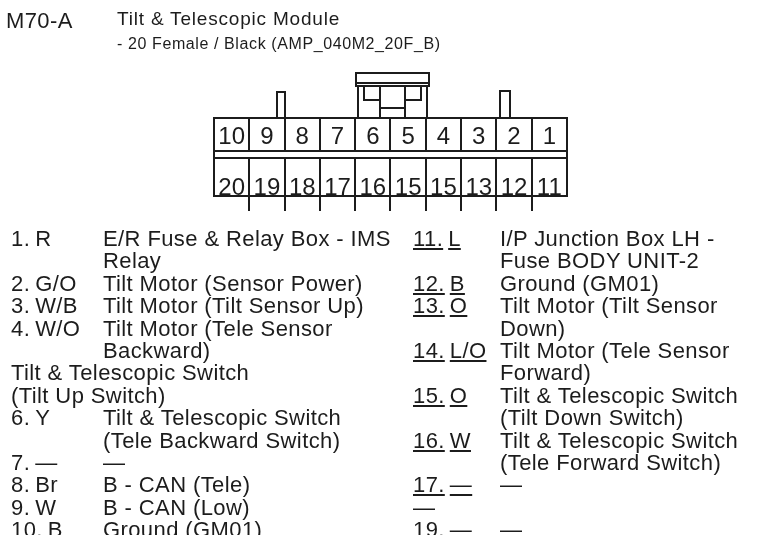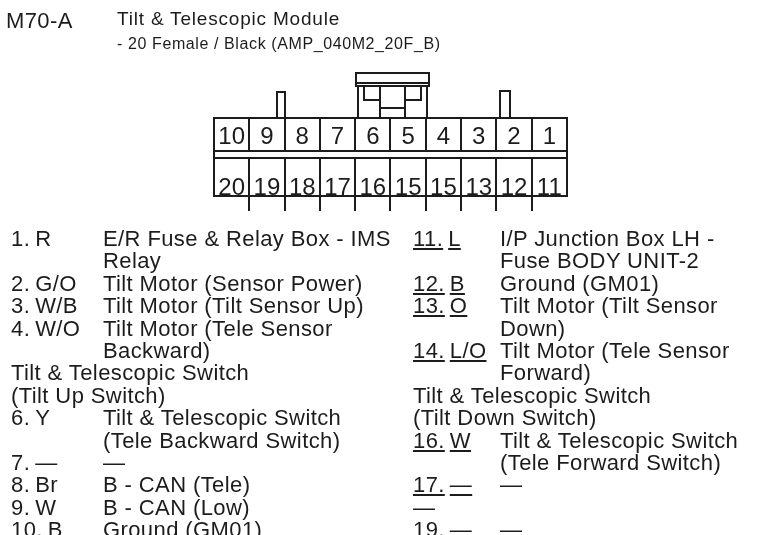--- a/index.html
+++ b/index.html
@@ -209,20 +209,21 @@
       </div>
 
       <div class="prow">
         <div class="pid"><span>14.</span><span class="wc">L/O</span></div>
         <div class="pdesc">
           <div>Tilt Motor (Tele Sensor Forward)</div>
         </div>
       </div>
 
       <div class="prow">
+        <div class="pid"><span>15.</span><span class="wc">O</span></div>
         <div class="pdesc">
           <div>Tilt &amp; Telescopic Switch</div>
           <div>(Tilt Down Switch)</div>
         </div>
       </div>
 
       <div class="prow">
         <div class="pid"><span>16.</span><span class="wc">W</span></div>
         <div class="pdesc">
           <div>Tilt &amp; Telescopic Switch</div>

